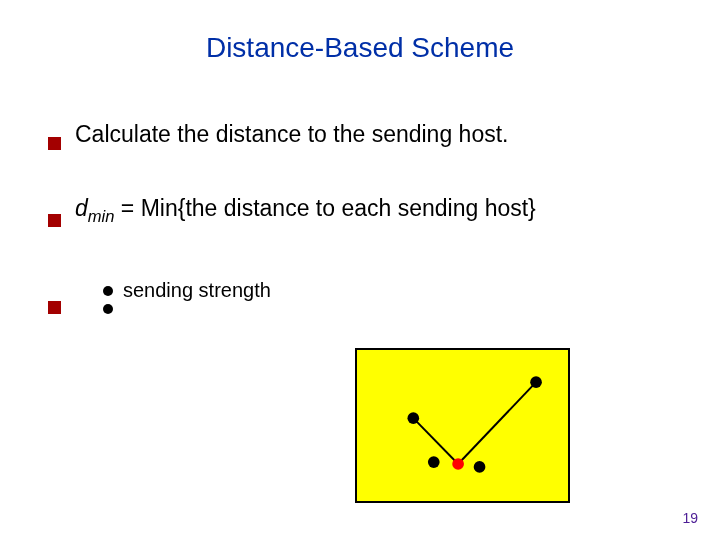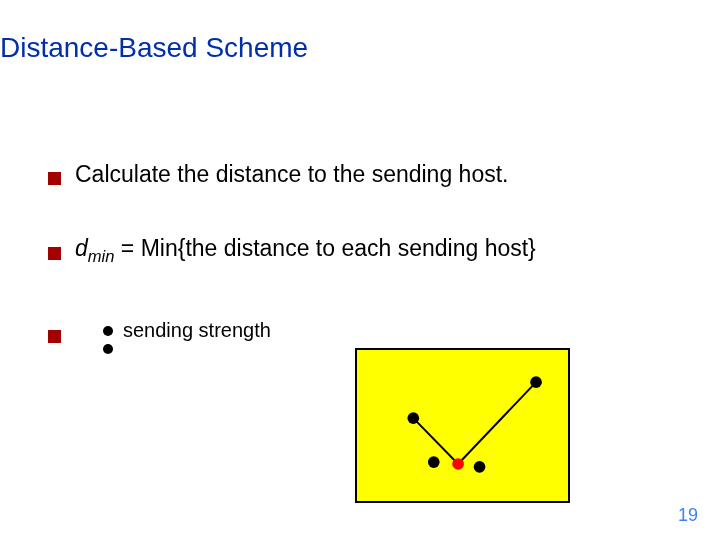--- a/index.html
+++ b/index.html
@@ -16,39 +16,38 @@
     width: 720px;
     height: 540px;
     position: relative;
     box-sizing: border-box;
   }
   .title {
     position: absolute;
     top: 32px;
     left: 0;
     right: 0;
-    text-align: left;
+    text-align: center;
     font-size: 28px;
     color: #002fa7;
     font-family: Arial, Helvetica, sans-serif;
   }
   .bullets {
     position: absolute;
     top: 120px;
     left: 48px;
     right: 48px;
   }
   .bullet {
     display: flex;
-    align-items: center;
+    align-items: flex-end;
     margin-bottom: 44px;
     color: #000;
     font-size: 23px;
     line-height: 1.3;
-    margin-top: 40px;
   }
   .bullet .sq {
     width: 13px;
     height: 13px;
     background: #a30000;
     flex: 0 0 13px;
     margin-top: 7px;
     margin-right: 14px;
   }
   .bullet .txt {
@@ -91,22 +90,22 @@
     position: absolute;
     left: 0; top: 0;
     width: 100%;
     height: 100%;
   }
 
   .page-num {
     position: absolute;
     right: 22px;
     bottom: 14px;
-    font-size: 18px;
-    color: #3b82f6;
+    font-size: 14px;
+    color: #4c1d95;
   }
 </style>
 </head>
 <body>
 
 <div class="slide">
 
   <div class="title">Distance-Based Scheme</div>
 
   <div class="bullets">

